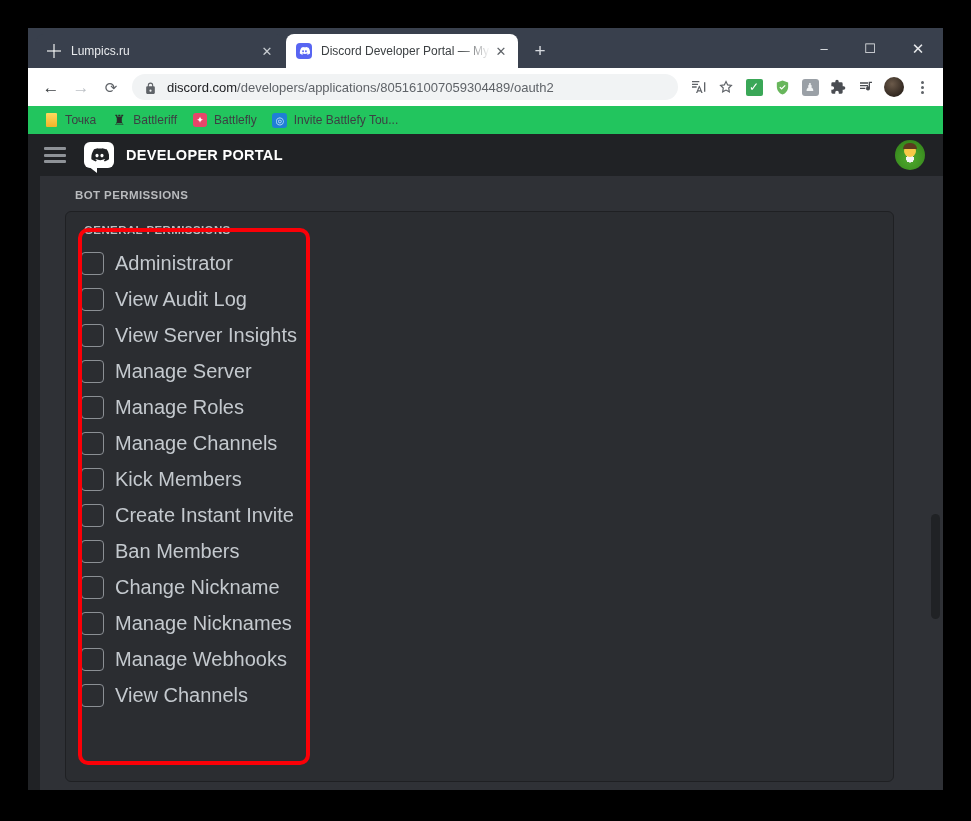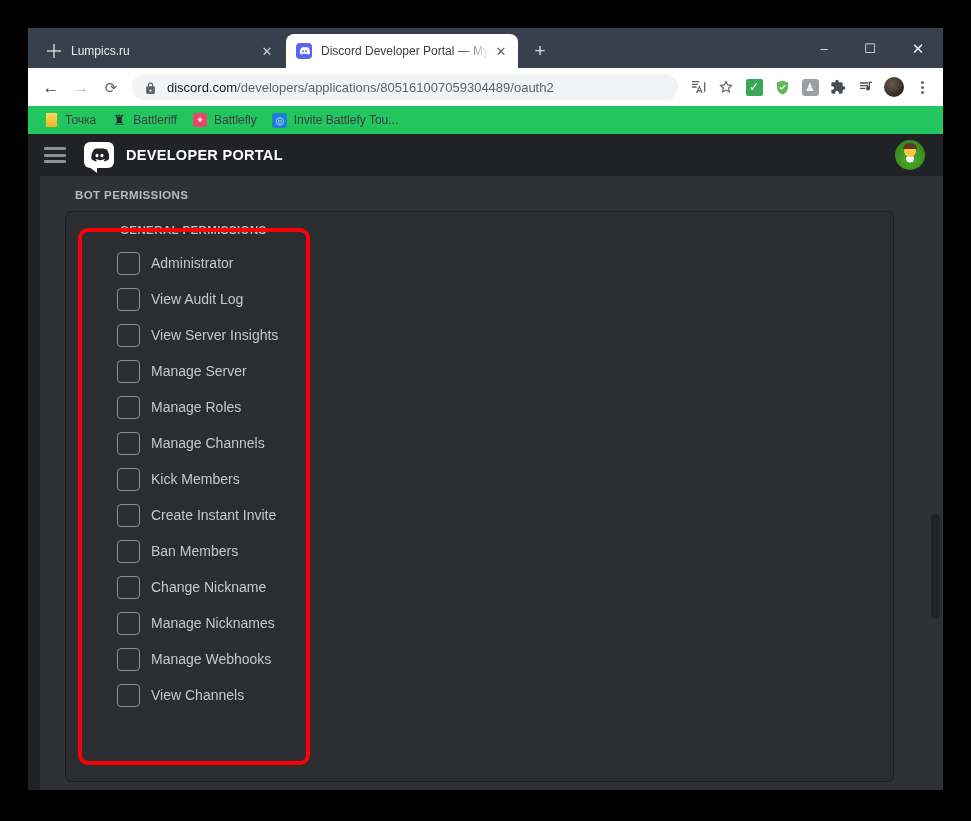--- a/index.html
+++ b/index.html
@@ -175,32 +175,32 @@
     position: absolute; left: 12px; top: 42px; right: 0; bottom: 0; overflow: hidden;
   }
   .section-label {
     position: absolute; left: 35px; top: 13px;
     font-size: 11.5px; font-weight: bold; color: #b9bbbe; letter-spacing: .4px;
   }
   .perm-card {
     position: absolute; left: 25px; top: 35px; width: 829px; height: 571px;
     background: #2b2d31; border: 1px solid #1f2023; border-radius: 6px;
   }
-  .general-group { position: absolute; left: 15px; top: 12px; width: 212px; margin-left: 36px; }
+  .general-group { position: absolute; left: 15px; top: 12px; width: 212px; }
   .group-title {
     font-size: 11.5px; font-weight: bold; color: #b9bbbe; letter-spacing: .4px;
     margin-bottom: 9px; padding-left: 3px;
   }
   .perm-row { display: flex; align-items: center; height: 36px; }
   .perm-checkbox {
     width: 23px; height: 23px; flex: 0 0 23px;
     border: 1px solid #8b8f94; border-radius: 4px; background: #2b2d31;
     margin-right: 11px;
   }
-  .perm-label { font-size: 14px; color: #c4c9ce; white-space: nowrap; }
+  .perm-label { font-size: 20px; color: #c4c9ce; white-space: nowrap; }
 
   
   .red-box {
     position: absolute; left: 78px; top: 228px;
     width: 232px; height: 537px;
     border: 4px solid #fb0007; border-radius: 10px;
     pointer-events: none; z-index: 40;
   }
 
   

